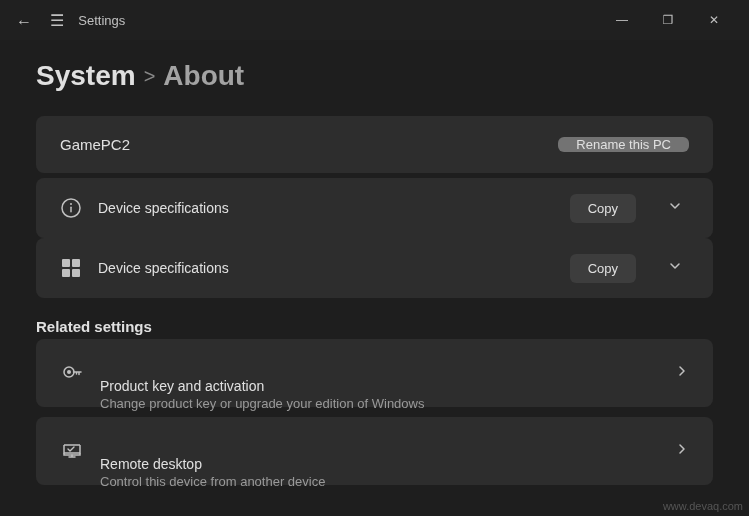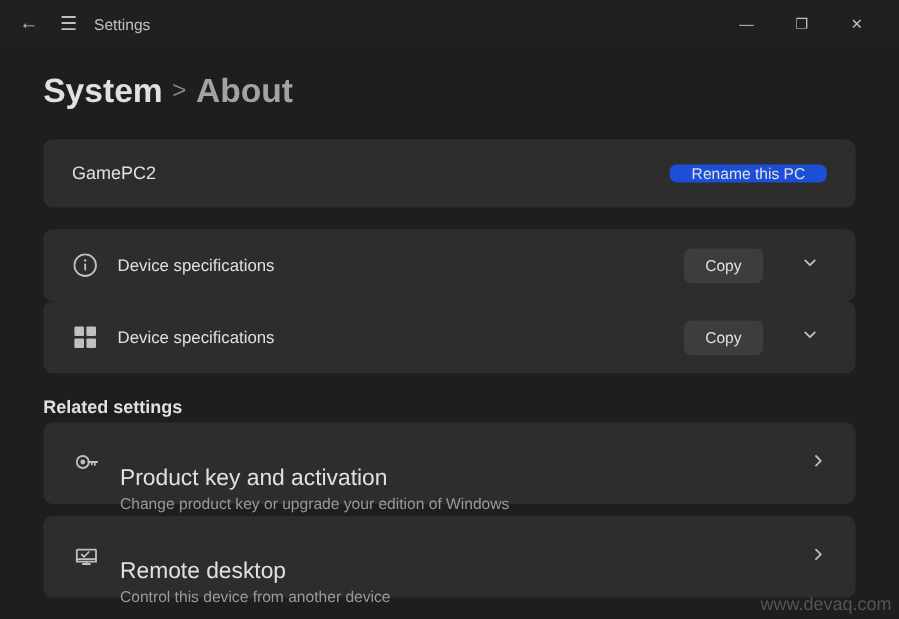--- a/index.html
+++ b/index.html
@@ -102,31 +102,31 @@
     }
 
     
     .pc-name-card {
       background: #2d2d2d;
       border-radius: 8px;
       padding: 20px 24px;
       display: flex;
       align-items: center;
       justify-content: space-between;
-      margin-bottom: 18px;
+      margin-bottom: 5px;
     }
 
     .pc-name-text {
       font-size: 15px;
       color: #e0e0e0;
       font-weight: 400;
     }
 
     .rename-btn {
-      background: #1d4ed8;
+      background: #737373;
       border: none;
       border-radius: 6px;
       color: #e0e0e0;
       font-size: 13px;
       padding: 0 18px;
       cursor: pointer;
     }
 
     
     .spec-row {
@@ -222,21 +222,21 @@
       font-size: 18px;
     }
 
     .related-text-block {
       display: flex;
       flex-direction: column;
       gap: 2px;
     }
 
     .related-title-text {
-      font-size: 19px;
+      font-size: 14px;
       color: #e0e0e0;
       margin-top: 42px;
     }
 
     .related-subtitle-text {
       font-size: 13px;
       color: #999;
     }
 
     .related-chevron {
@@ -256,21 +256,21 @@
     .win-icon-sq {
       background: #c0c0c0;
       border-radius: 1px;
     }
 
     
     .watermark {
       position: fixed;
       bottom: 4px;
       right: 6px;
-      font-size: 15px;
+      font-size: 11px;
       color: #555;
     }
   </style>
 </head>
 <body>
 
 <div class="titlebar">
   <div class="titlebar-left">
     <span class="titlebar-nav-back">←</span>
     <span class="titlebar-menu">☰</span>

